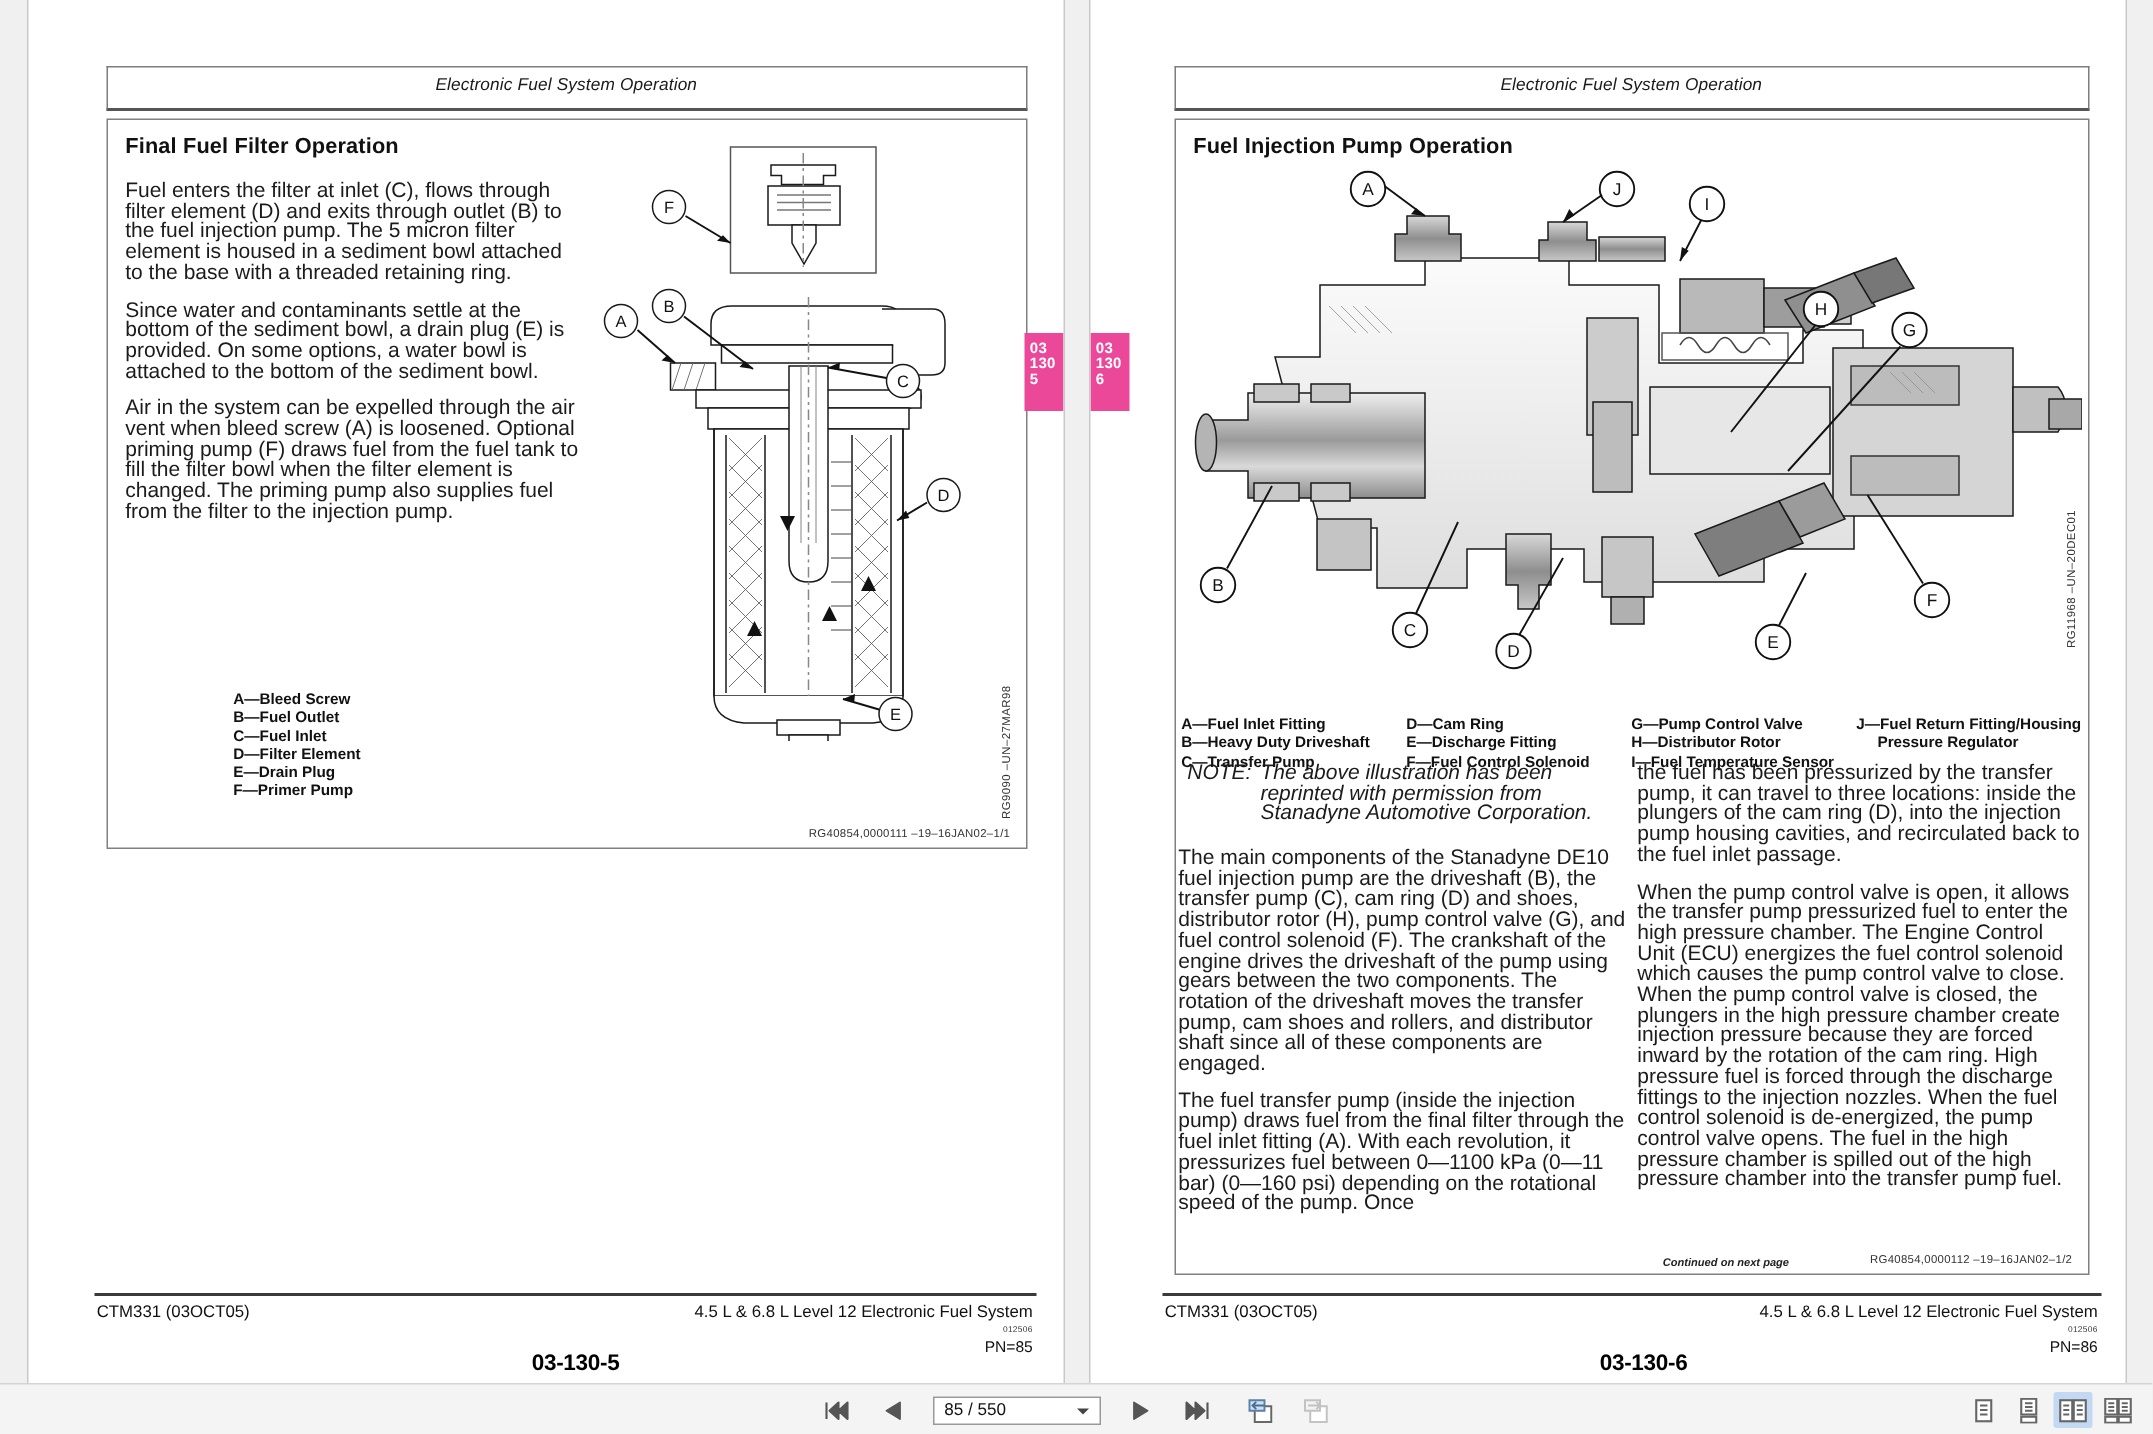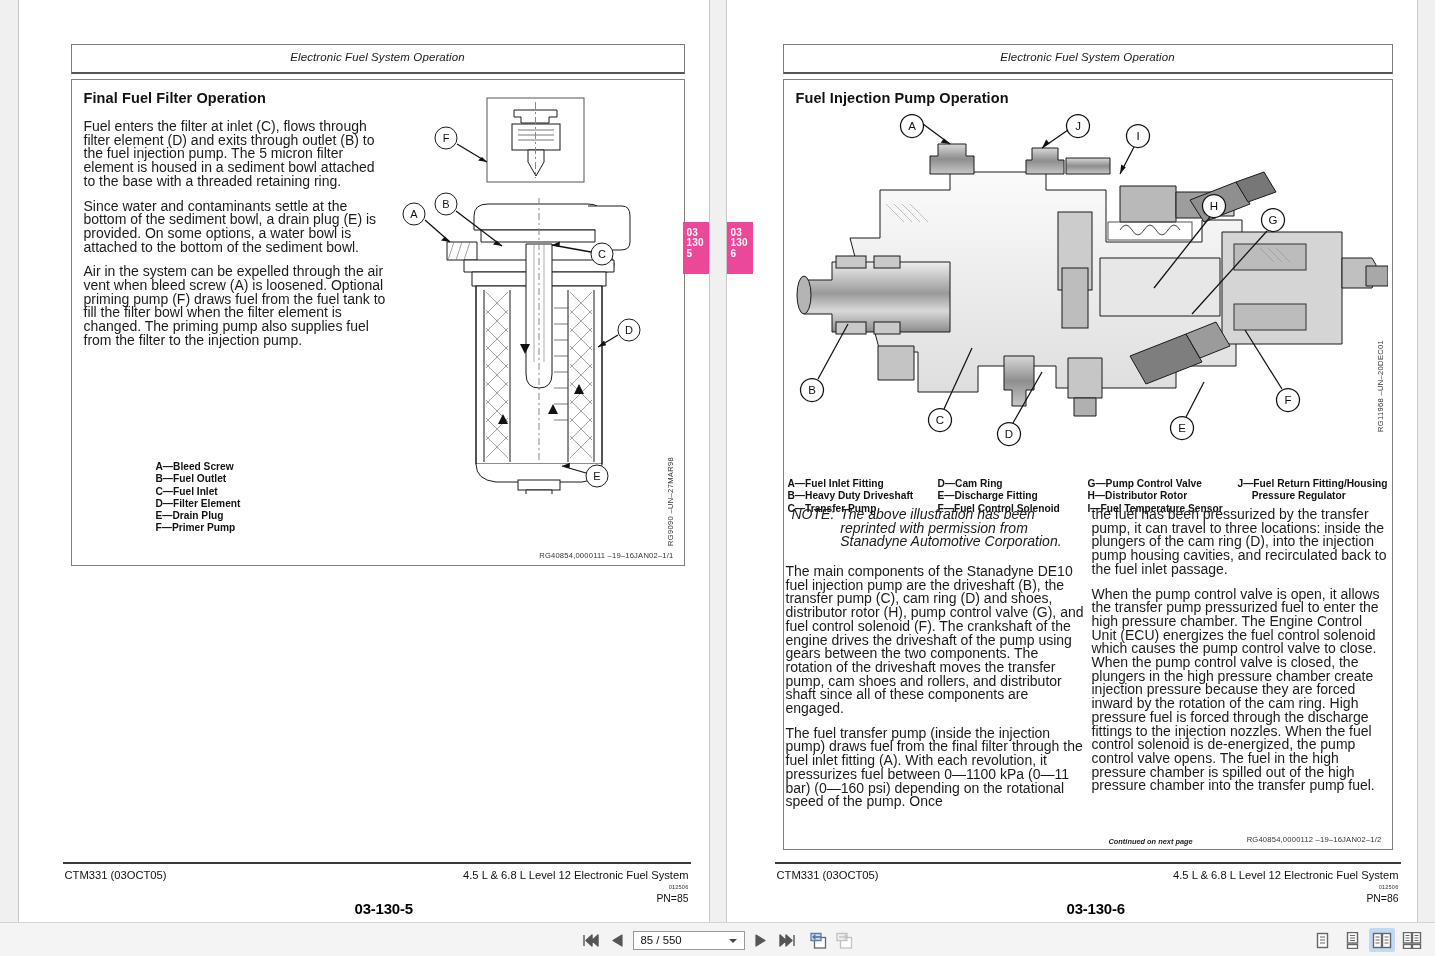--- a/index.html
+++ b/index.html
@@ -102,21 +102,21 @@
   .f-pn{position:absolute;right:2px;top:29px;font-size:10.4px;color:#111;margin-left:40px;}
 
   
   .toolbar{
     position:absolute;left:0;top:922px;width:1435px;height:34px;
     background:#f4f4f4;border-top:1px solid #d4d4d4;
   }
   .tb-center{
     position:absolute;left:50%;top:0;height:34px;
     transform:translateX(-50%);
-    display:flex;align-items:center;gap:6px;
+    display:flex;align-items:center;gap:17px;
   }
   .tb-btn{
     width:20px;height:22px;display:flex;align-items:center;justify-content:center;
     cursor:pointer;background:transparent;border:none;padding:0;
   }
   .tb-btn svg{display:block;}
   .pagebox{
     width:112px;height:19px;background:#fff;border:1px solid #999;
     display:flex;align-items:center;position:relative;box-sizing:border-box;
   }

